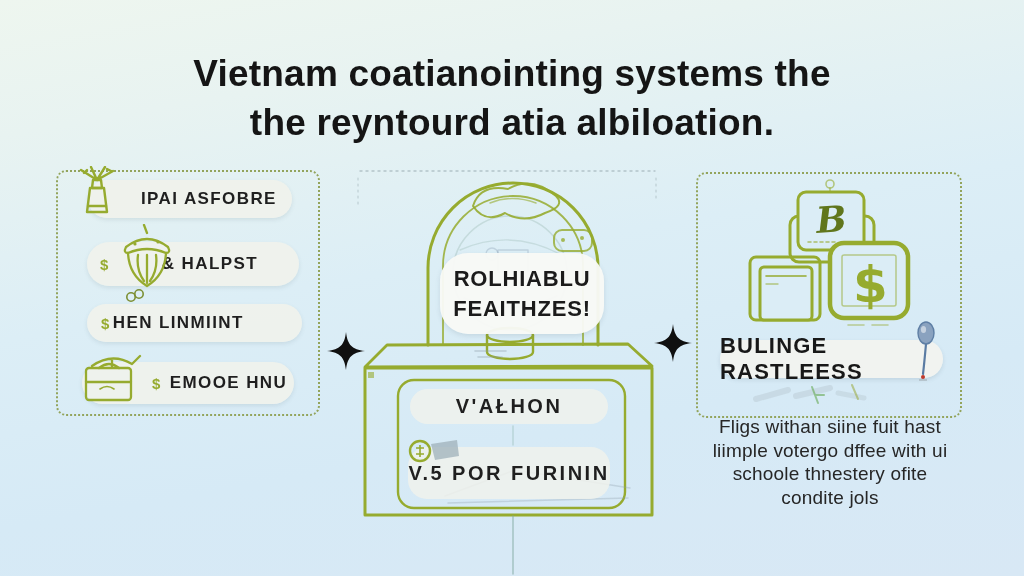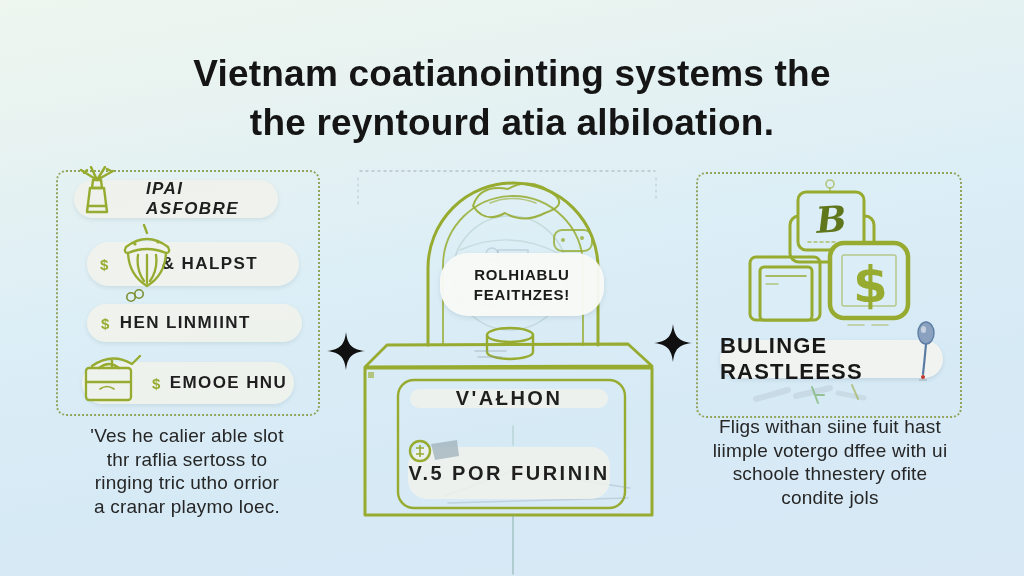--- a/index.html
+++ b/index.html
@@ -26,33 +26,33 @@
     font-weight:700; color:#1f1f1f; letter-spacing:1.4px; font-size:17px;
   }
   .dollar { color:#96ab2f; font-weight:800; font-size:15px; }
   .caption {
     position:absolute; text-align:center; font-size:19px; color:#262626;
     line-height:1.24; white-space:pre-line; letter-spacing:0.2px;
   }
   .caption-left  { left:52px;  top:424px; width:270px; }
   .caption-right { left:695px; top:415px; width:270px; }
   .badge-center {
-    position:absolute; left:440px; top:253px; width:164px; height:63px;
+    position:absolute; left:440px; top:253px; width:164px; height:81px;
     background:rgba(248,249,246,0.96); border-radius:28px;
     display:flex; align-items:center; justify-content:center; text-align:center;
-    font-size:15px; font-weight:700; color:#1b1b1b; line-height:1.32;
+    font-size:22px; font-weight:700; color:#1b1b1b; line-height:1.32;
     letter-spacing:0.8px; white-space:pre-line;
     box-shadow:0 2px 5px rgba(70,95,105,0.14);
   }
   .machine-pill {
     position:absolute; background:rgba(240,242,236,0.85); border-radius:19px;
     display:flex; align-items:center; justify-content:center;
     font-size:20px; font-weight:700; color:#1f1f1f; letter-spacing:2.5px;
   }
-  .machine-pill-top    { left:410px; top:389px; width:198px; height:19px; }
+  .machine-pill-top    { left:410px; top:389px; width:198px; height:35px; }
   .machine-pill-bottom { left:408px; top:447px; width:202px; height:52px; }
   .badge-right {
     position:absolute; left:720px; top:340px; width:223px; height:38px;
     background:rgba(242,243,239,0.95); border-radius:22px;
     display:flex; align-items:center; justify-content:center;
     font-size:22px; font-weight:700; color:#181818; letter-spacing:1.2px;
     box-shadow:0 2px 4px rgba(70,95,105,0.14);
   }
   .abs { position:absolute; }
   svg { display:block; }
@@ -60,21 +60,21 @@
 </head>
 <body>
 
 <div class="stage">
 
   <div class="title">Vietnam coatianointing systems the
 the reyntourd atia albiloation.</div>
 
   <div class="panel panel-left">
 
-    <div class="pill" style="left:16px;top:8px;width:204px;height:38px;padding-left:72px;font-style:italic;">
+    <div class="pill" style="left:30px;top:8px;width:204px;height:38px;padding-left:53px;">
       <span>IPAI ASFOBRE</span>
     </div>
     <div class="abs" style="left:16px;top:-6px;">
       <svg width="46" height="56" viewBox="0 0 46 56" fill="none" stroke="#96ab2f" stroke-width="2.4" stroke-linecap="round" stroke-linejoin="round">
         <path d="M23 14 L7 4 M23 14 L17 1 M23 14 L31 1 M23 14 L39 5"></path>
         <path d="M10 7 l3 -3 M33 3 l4 2"></path>
         <path d="M19 14 h8 l1 8 h-10 z"></path>
         <path d="M16 22 h14 l3 24 h-20 z"></path>
         <path d="M14 40 h18"></path>
       </svg>
@@ -92,21 +92,21 @@
         <circle cx="44" cy="18" r="1.6" fill="#96ab2f" stroke="none"></circle>
         <path d="M14 29 Q15 51 33 62 Q51 51 52 29"></path>
         <path d="M24 31 Q22 46 30 57"></path>
         <path d="M33 31 V59"></path>
         <path d="M42 31 Q44 46 36 57"></path>
       </svg>
     </div>
 
     <div class="pill" style="left:29px;top:132px;width:215px;height:38px;padding-left:14px;">
       <span class="dollar">$</span>
-      <span style="margin-left:9px;">HEN LINMIINT</span>
+      <span style="margin-left:2px;">HEN LINMIINT</span>
     </div>
     <div class="abs" style="left:66px;top:116px;">
       <svg width="22" height="16" viewBox="0 0 22 16" fill="none" stroke="#7c8f33" stroke-width="1.6">
         <circle cx="7" cy="9" r="4.2"></circle>
           <circle cx="15" cy="6" r="4.2"></circle>
       </svg>
     </div>
 
     <div class="pill" style="left:24px;top:190px;width:212px;height:42px;padding-left:70px;">
       <span class="dollar">$</span>
@@ -116,24 +116,20 @@
       <svg width="60" height="54" viewBox="0 0 60 54" fill="none" stroke="#96ab2f" stroke-width="2.3" stroke-linecap="round" stroke-linejoin="round">
         <path d="M10 14 Q30 0 50 12 M30 7 V15 M50 12 L58 4"></path>
         <path d="M17 16 Q27 8 37 16"></path>
         <rect x="4" y="16" width="45" height="32" rx="3"></rect>
         <path d="M4 30 H49"></path>
         <path d="M18 37 Q25 32 32 37" stroke-width="1.6"></path>
       </svg>
     </div>
   </div>
 
-  <div class="caption caption-left">'Ves he calier able slot
-thr raflia sertoss to
-ringing tric utho orrior
-a cranar playmo loec.</div>
 
   <div class="abs" style="left:330px;top:158px;">
     <svg width="370" height="418" viewBox="0 0 370 418" fill="none" stroke-linecap="round" stroke-linejoin="round">
 
       <path d="M30 13 H325" stroke="#94a6ae" stroke-width="1.4" stroke-dasharray="2 4" opacity="0.6"></path>
       <path d="M28 20 V46 M326 20 V44" stroke="#94a6ae" stroke-width="1.2" stroke-dasharray="2 4" opacity="0.45"></path>
 
       <circle cx="180" cy="115" r="57" stroke="#6f9486" stroke-width="1.6" opacity="0.22"></circle>
       <path d="M130 92 Q180 70 230 96 M134 140 Q182 160 227 138" stroke="#6f9486" stroke-width="1.4" opacity="0.2"></path>
       <rect x="168" y="92" width="30" height="22" stroke="#7d93a8" stroke-width="1.4" opacity="0.3"></rect>

